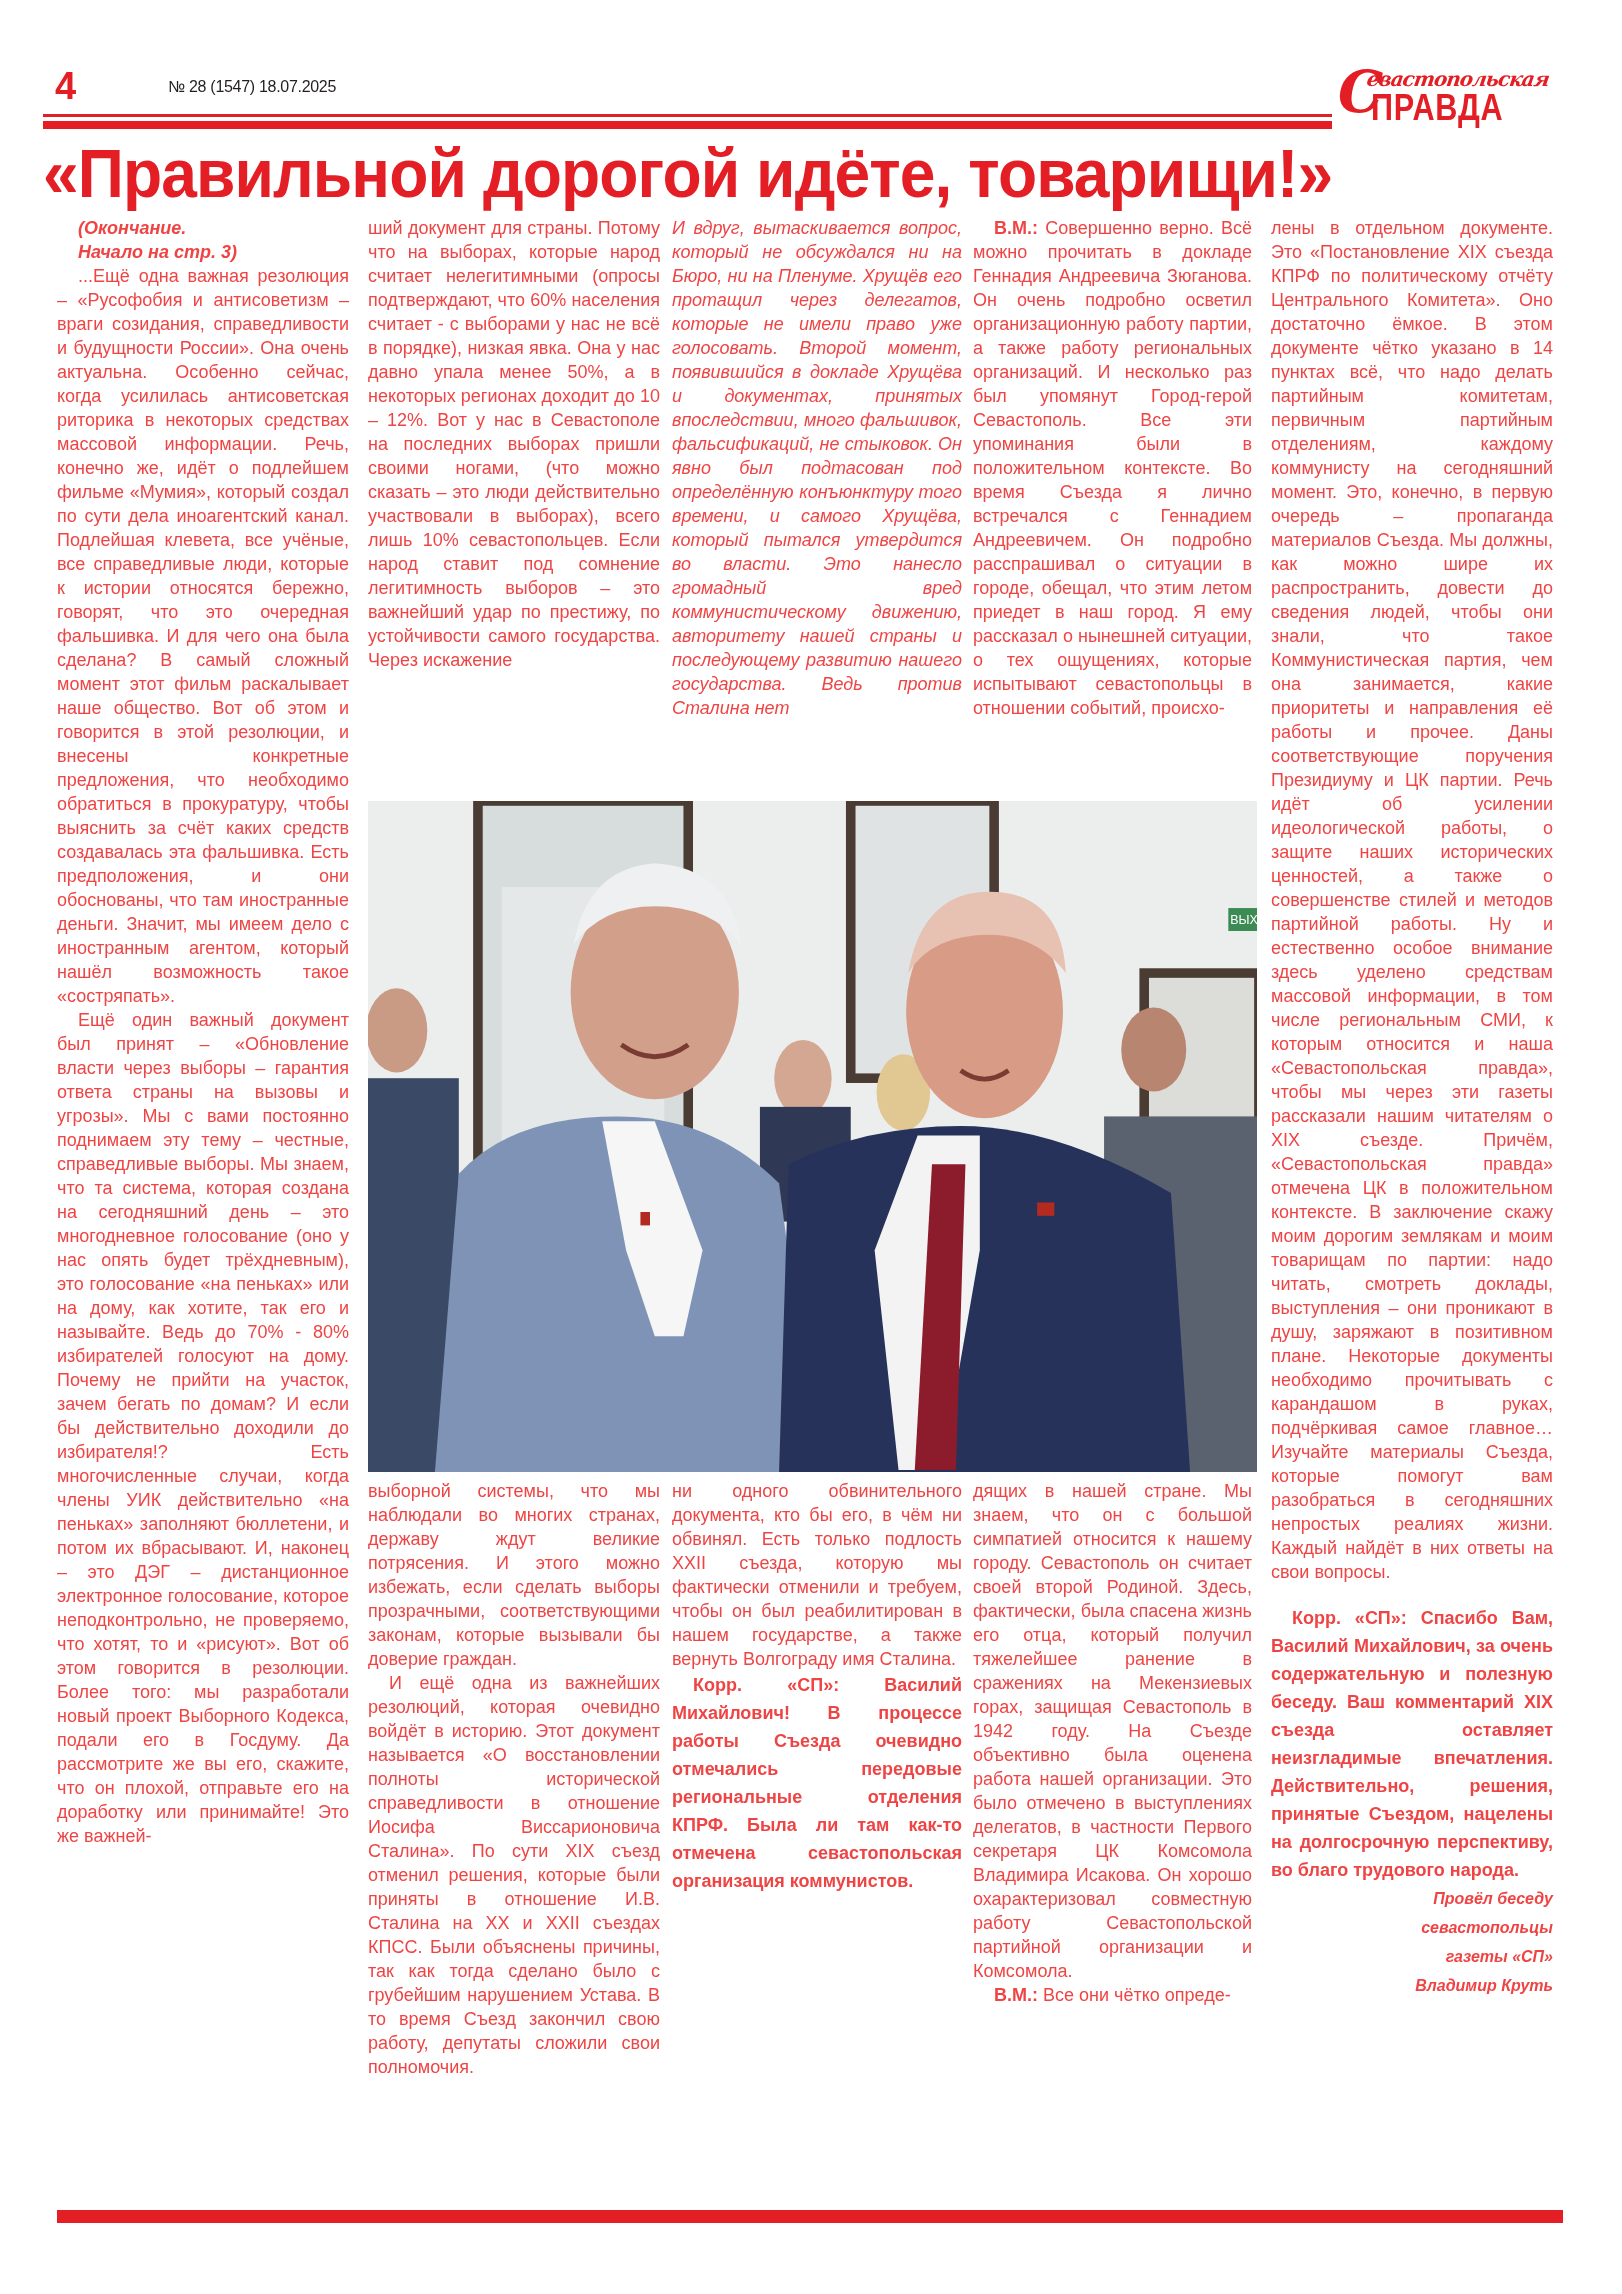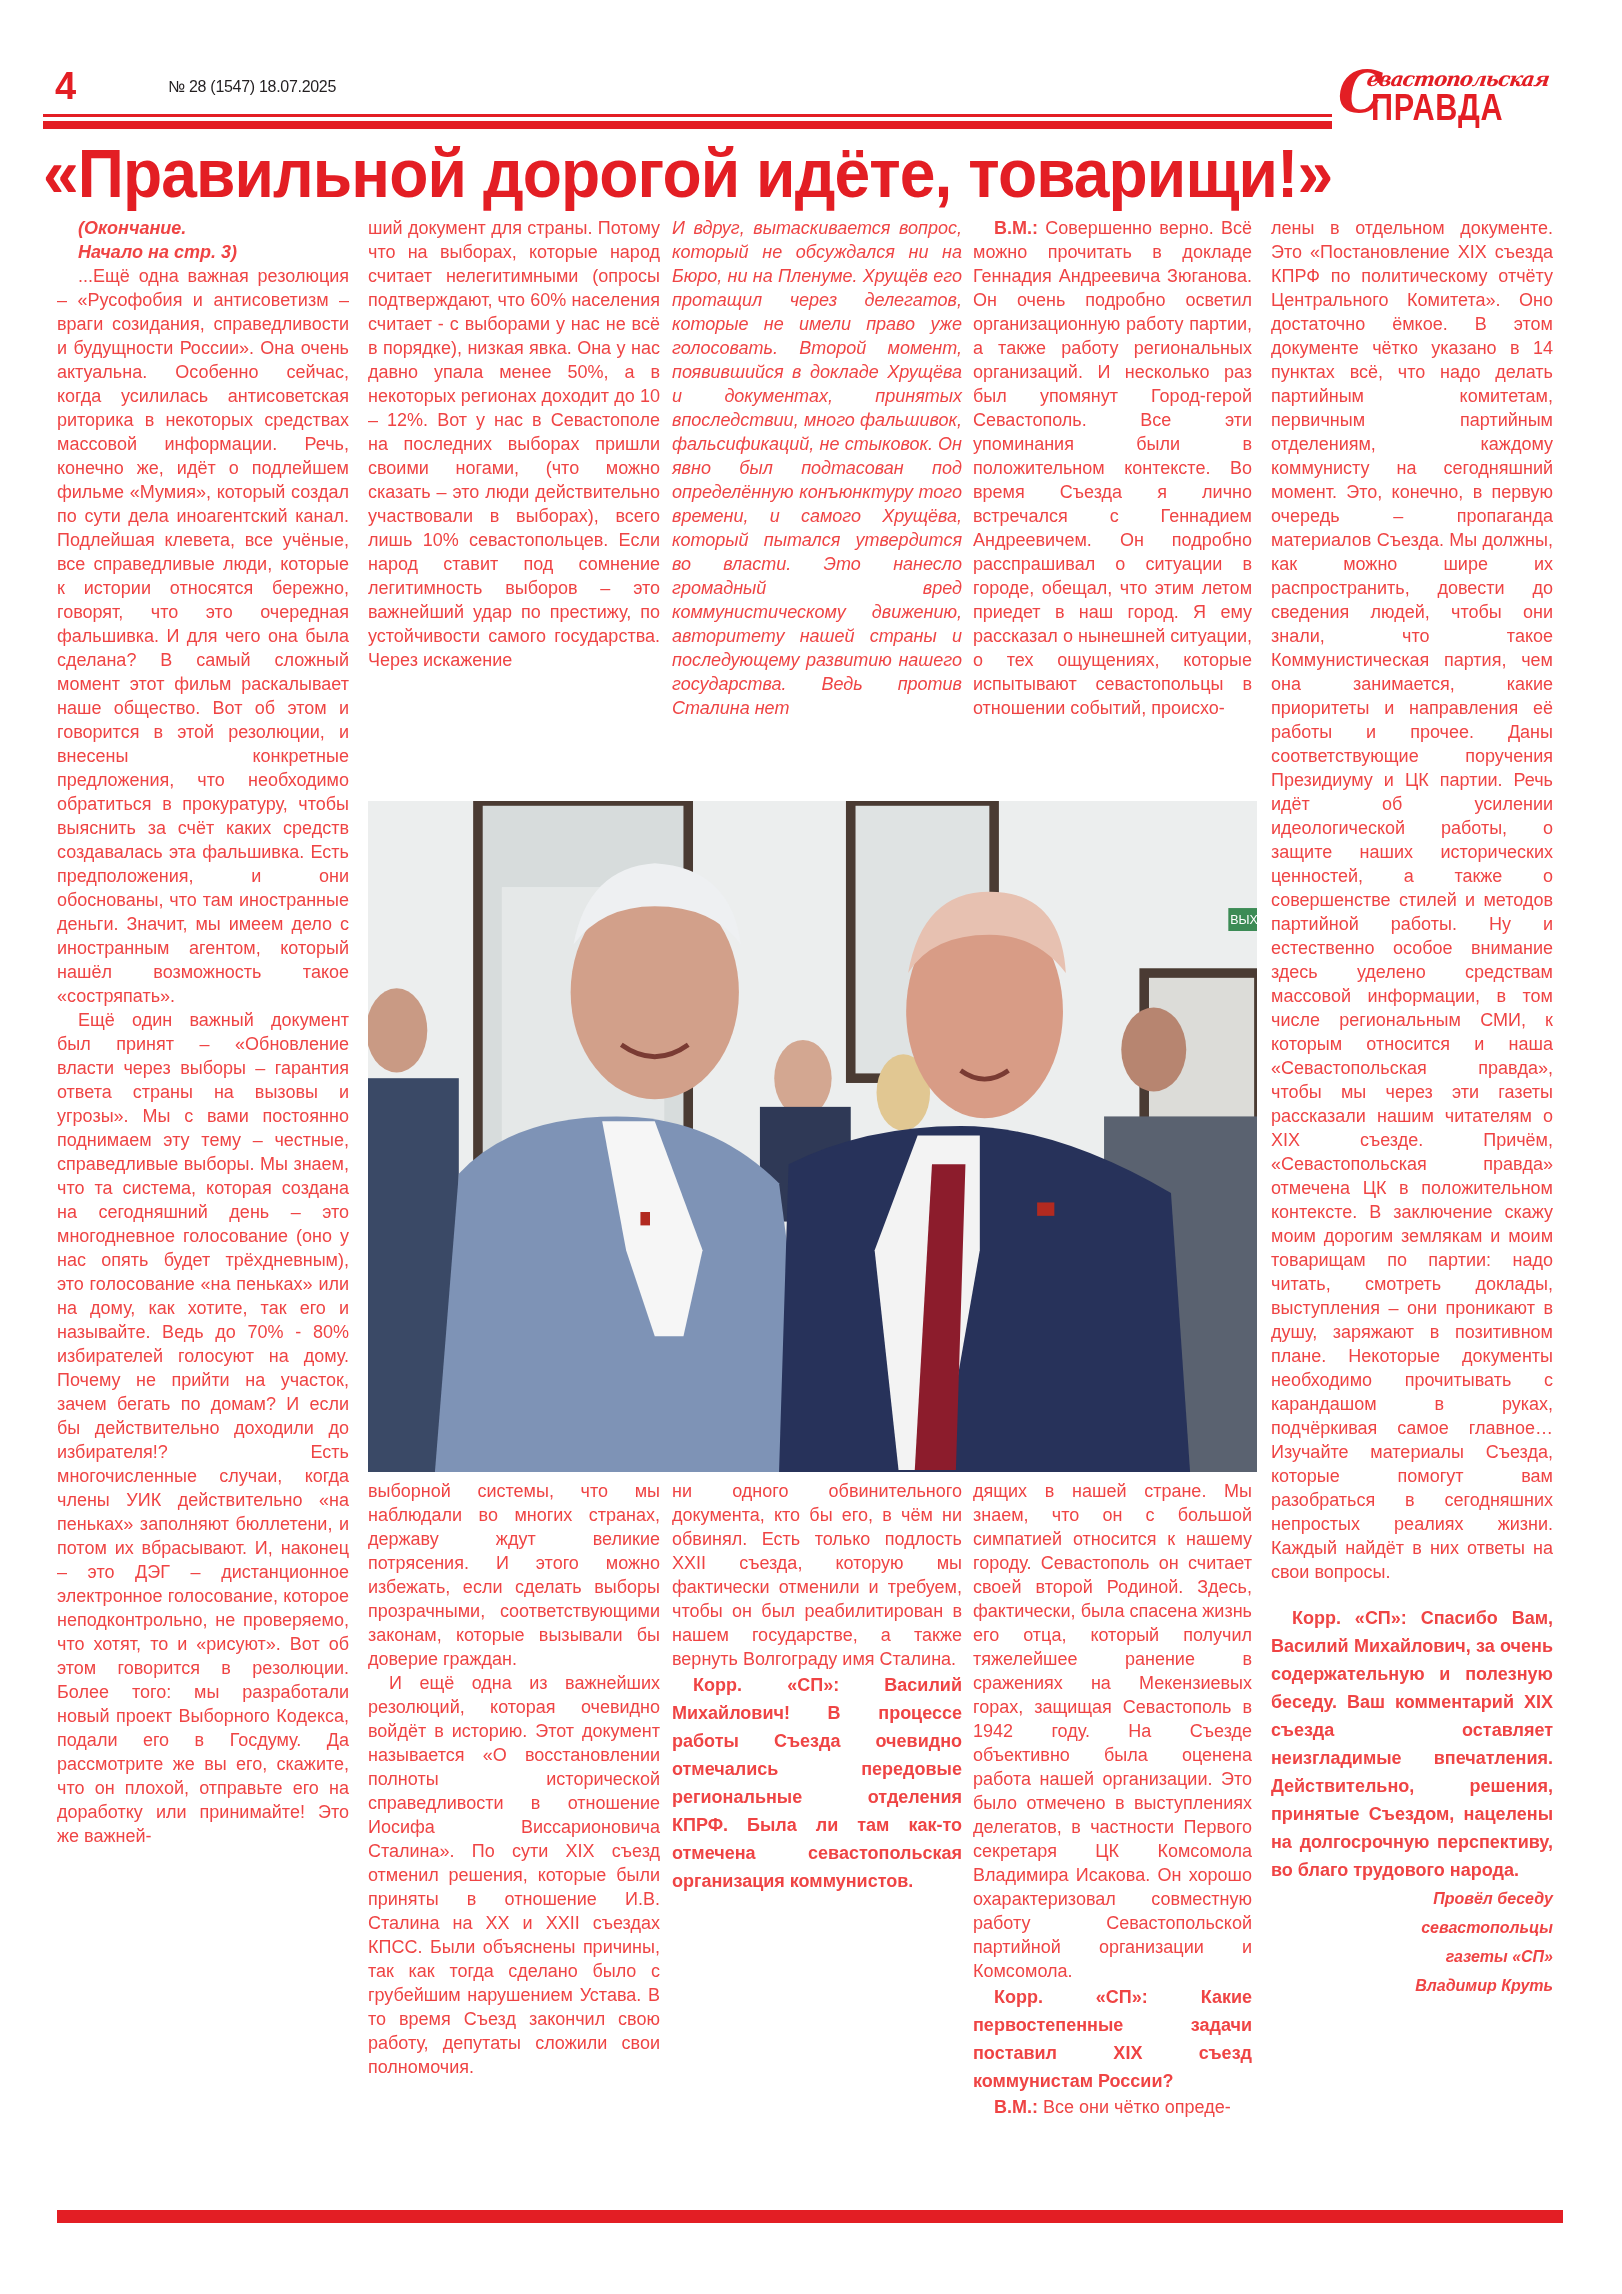--- a/index.html
+++ b/index.html
@@ -107,21 +107,20 @@
   <p>И ещё одна из важнейших резолюций, которая очевидно войдёт в историю. Этот документ называется «О восстановлении полноты исторической справедливости в отношение Иосифа Виссарионовича Сталина». По сути XIX съезд отменил решения, которые были приняты в отношение И.В. Сталина на XX и XXII съездах КПСС. Были объяснены причины, так как тогда сделано было с грубейшим нарушением Устава. В то время Съезд закончил свою работу, депутаты сложили свои полномочия.</p>
 </div>
 
 <div class="col" style="left:672px; top:1479px; width:290px;">
   <p class="noindent">ни одного обвинительного документа, кто бы его, в чём ни обвинял. Есть только подлость XXII съезда, которую мы фактически отменили и требуем, чтобы он был реабилитирован в нашем государстве, а также вернуть Волгограду имя Сталина.</p>
   <p class="b boldpara">Корр. «СП»: Василий Михайлович! В процессе работы Съезда очевидно отмечались передовые региональные отделения КПРФ. Была ли там как-то отмечена севастопольская организация коммунистов.</p>
 </div>
 
 <div class="col" style="left:973px; top:1479px; width:279px;">
   <p class="noindent">дящих в нашей стране. Мы знаем, что он с большой симпатией относится к нашему городу. Севастополь он считает своей второй Родиной. Здесь, фактически, была спасена жизнь его отца, который получил тяжелейшее ранение в сражениях на Мекензиевых горах, защищая Севастополь в 1942 году. На Съезде объективно была оценена работа нашей организации. Это было отмечено в выступлениях делегатов, в частности Первого секретаря ЦК Комсомола Владимира Исакова. Он хорошо охарактеризовал совместную работу Севастопольской партийной организации и Комсомола.</p>
-  <p class="b boldpara">Корр. «СП»: Какие первостепенные задачи поставил XIX съезд коммунистам России?</p>
   <p><span class="b">В.М.:</span><span> Все они чётко опреде-</span></p>
 </div>
 
 <div class="col" style="left:1271px; top:216px; width:282px;">
   <p class="noindent">лены в отдельном документе. Это «Постановление XIX съезда КПРФ по политическому отчёту Центрального Комитета». Оно достаточно ёмкое. В этом документе чётко указано в 14 пунктах всё, что надо делать партийным комитетам, первичным партийным отделениям, каждому коммунисту на сегодняшний момент. Это, конечно, в первую очередь – пропаганда материалов Съезда. Мы должны, как можно шире их распространить, довести до сведения людей, чтобы они знали, что такое Коммунистическая партия, чем она занимается, какие приоритеты и направления её работы и прочее. Даны соответствующие поручения Президиуму и ЦК партии. Речь идёт об усилении идеологической работы, о защите наших исторических ценностей, а также о совершенстве стилей и методов партийной работы. Ну и естественно особое внимание здесь уделено средствам массовой информации, в том числе региональным СМИ, к которым относится и наша «Севастопольская правда», чтобы мы через эти газеты рассказали нашим читателям о XIX съезде. Причём, «Севастопольская правда» отмечена ЦК в положительном контексте. В заключение скажу моим дорогим землякам и моим товарищам по партии: надо читать, смотреть доклады, выступления – они проникают в душу, заряжают в позитивном плане. Некоторые документы необходимо прочитывать с карандашом в руках, подчёркивая самое главное… Изучайте материалы Съезда, которые помогут вам разобраться в сегодняшних непростых реалиях жизни. Каждый найдёт в них ответы на свои вопросы.</p>
   <p class="b boldpara" style="margin-top:20px;">Корр. «СП»: Спасибо Вам, Василий Михайлович, за очень содержательную и полезную беседу. Ваш комментарий XIX съезда оставляет неизгладимые впечатления. Действительно, решения, принятые Съездом, нацелены на долгосрочную перспективу, во благо трудового народа.</p>
   <p class="sign">Провёл беседу</p>
   <p class="sign">севастопольцы</p>
   <p class="sign">газеты «СП»</p>
   <p class="sign">Владимир Круть</p>

